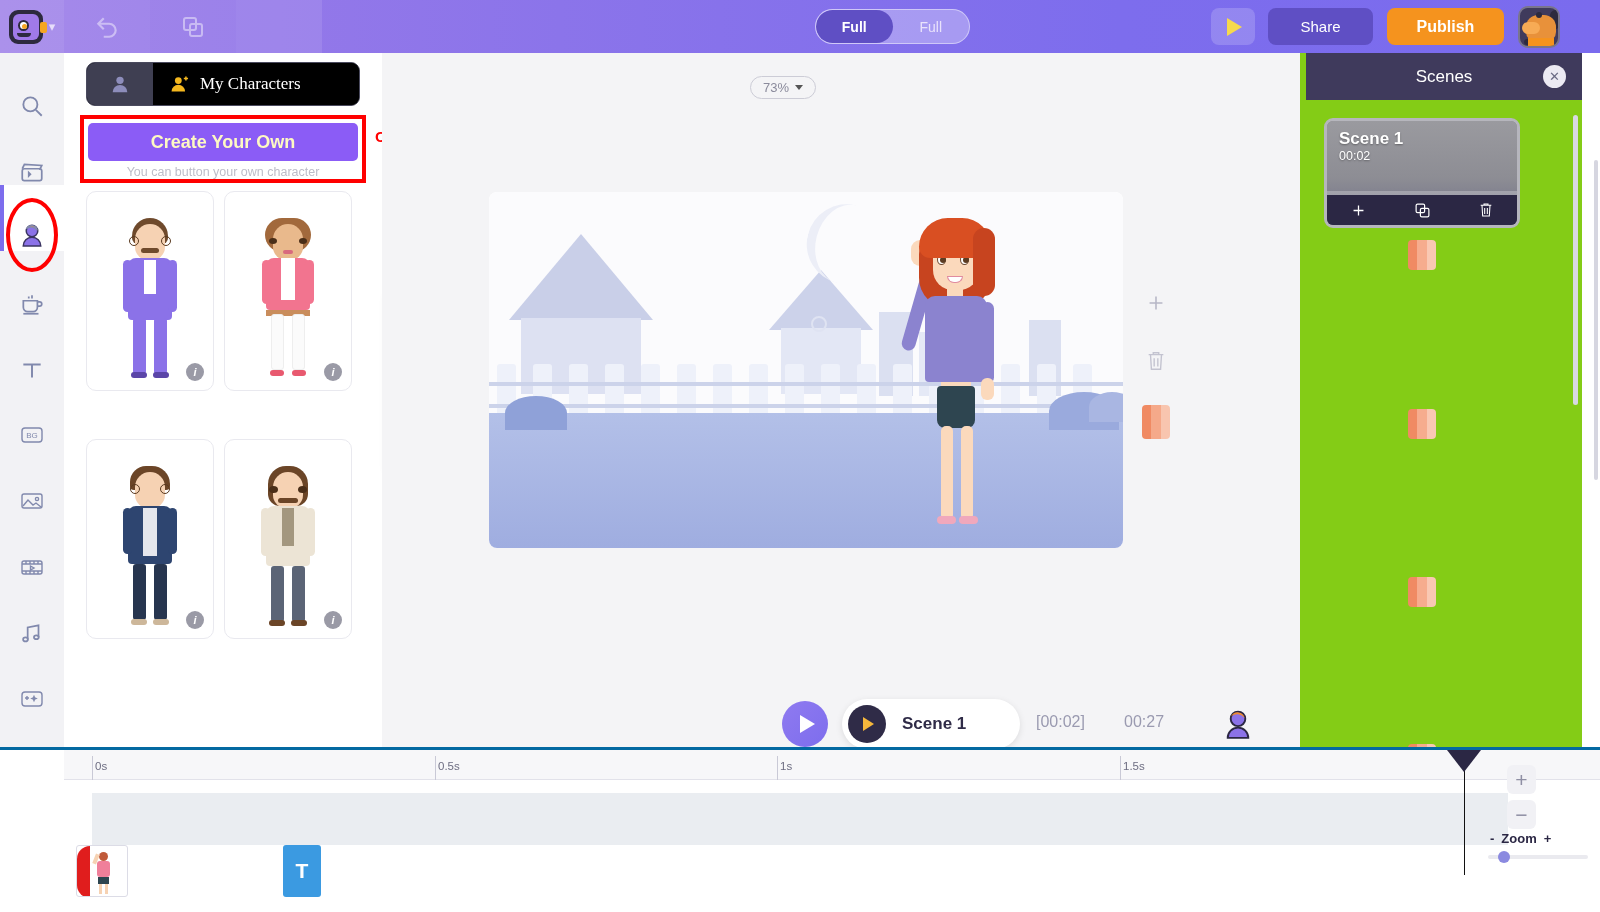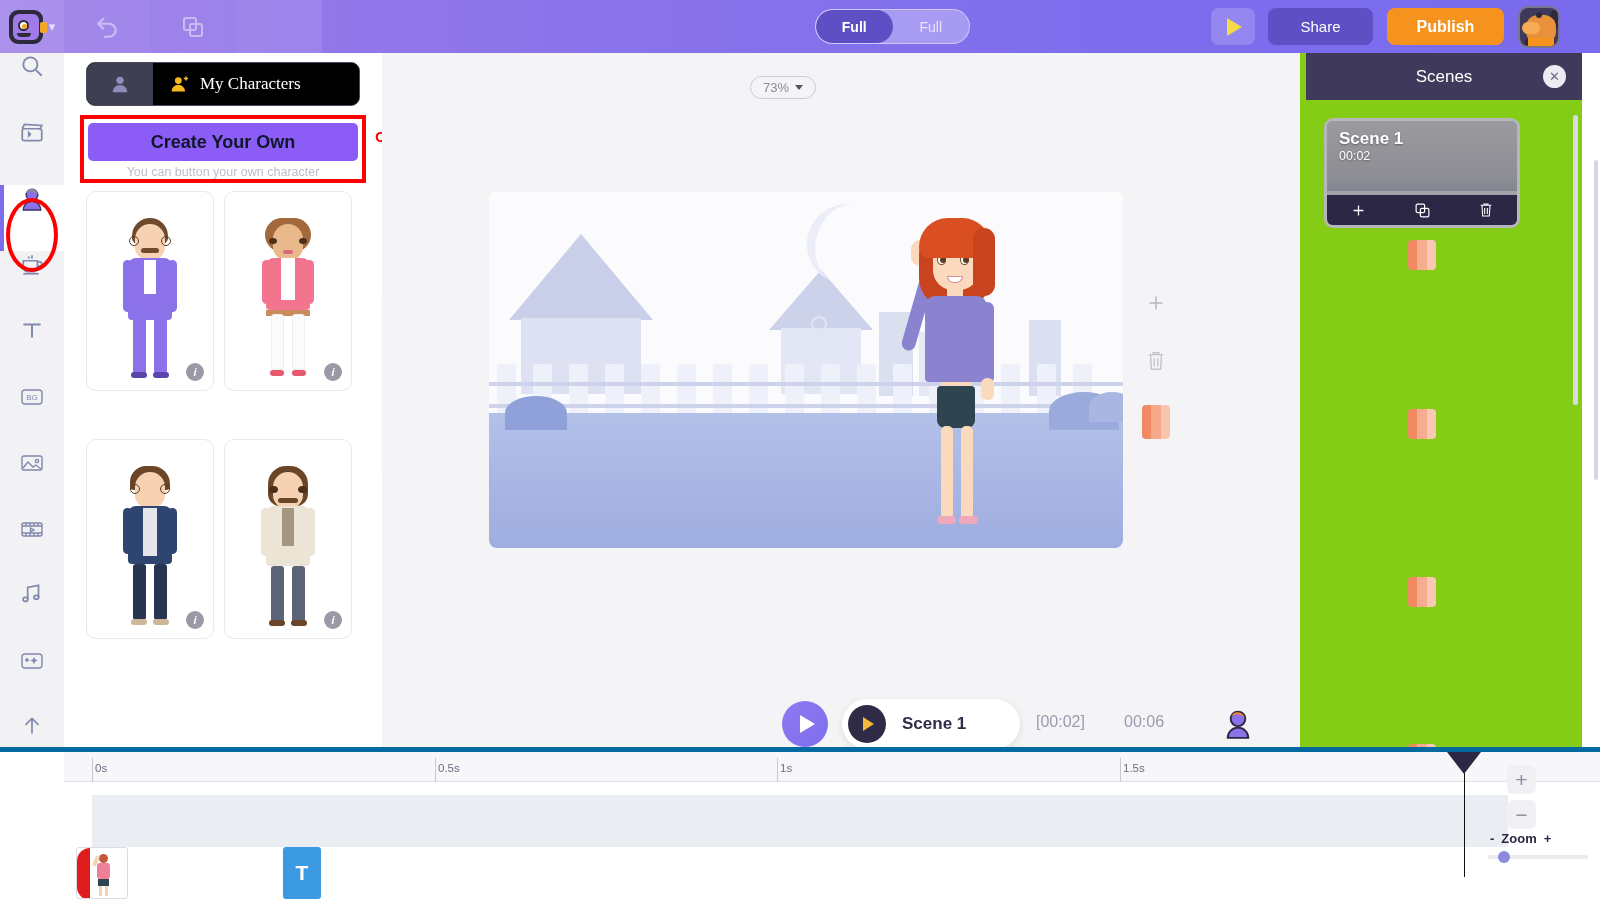--- a/index.html
+++ b/index.html
@@ -79,21 +79,21 @@
   .dog-nose{position:absolute;left:2px;top:17px;width:7px;height:6px;border-radius:50%;background:#2d2a3e;}
   .dog-eye{position:absolute;left:16px;top:4px;width:6px;height:6px;border-radius:50%;background:#2d2a3e;}
   .dog-ear{position:absolute;right:-2px;top:2px;width:11px;height:20px;border-radius:6px;background:#2d2a3e;transform:rotate(12deg);}
   .dog-collar{position:absolute;left:8px;bottom:0;width:26px;height:8px;background:#f5931e;}
 
   
   .rail {
     position:absolute; left:0; top:53px; width:64px; height:859px; background:#f2f2f5;
   }
   .rail-item {
-    width:64px; height:66px; display:flex; align-items:flex-start; justify-content:center;
+    width:64px; height:66px; display:flex; align-items:flex-end; justify-content:center;
     cursor:pointer; position:relative;
   }
   .rail-item.active { background:#ffffff; }
   .rail-item.active::before {
     content:""; position:absolute; left:0; top:0; width:4px; height:100%; background:#7d6ded;
   }
   .rail-item svg { stroke:#8189ad; }
   .rail-highlight {
     position:absolute; left:6px; top:198px; width:52px;height:74px;
     border:4px solid #ff0000; border-radius:50%; pointer-events:none;
@@ -117,21 +117,21 @@
   .tab-person { width:66px; display:flex;align-items:center;justify-content:center; background:#3f3f52; cursor:pointer;}
   .tab-mine { flex:1; display:flex;align-items:center;gap:9px; padding-left:16px; background:#000; cursor:pointer;}
   .tab-mine-label { color:#fff; font-size:17px;font-family:Liberation Serif, serif; }
 
   .create-box {
     position:absolute; left:16px; top:62px; width:286px; height:68px;
     border:4px solid #ff0000; background:#fff;
   }
   .create-btn {
     position:absolute; left:4px; top:4px; width:270px; height:38px; border-radius:5px;
-    background:#8b5cf6; color:#0f172a; font-size:18px; font-weight:bold;
+    background:#8b5cf6; color:#fef9c3; font-size:18px; font-weight:bold;
     display:flex;align-items:center;justify-content:center; cursor:pointer;
   }
   .create-hint {
     position:absolute; left:0; top:46px; width:278px; text-align:center;
     color:#bdbdc8; font-size:12.5px;
   }
   .callout {
     position:absolute; left:375px; top:128px; color:#ff0000; font-size:15.5px; font-weight:bold;
   }
 
@@ -257,21 +257,21 @@
   .scene1-name{position:absolute;left:12px;top:8px;color:#fff;font-size:17px;font-weight:bold;text-shadow:0 1px 2px rgba(0,0,0,.35);}
   .scene1-time{position:absolute;left:12px;top:28px;color:#fff;font-size:12.5px;text-shadow:0 1px 2px rgba(0,0,0,.35);}
   .scene-actions{position:absolute;left:0;bottom:0;width:100%;height:30px;background:#2b2744;
     display:flex;align-items:center;justify-content:space-around;}
   .sa-btn{cursor:pointer;display:flex;align-items:center;justify-content:center;}
   .transition{position:absolute;left:108px;width:28px;height:30px;border-radius:4px;overflow:hidden;display:flex;cursor:pointer;}
   .transition i{flex:1;display:block;}
   .scenes-scroll{position:absolute;right:4px;top:62px;width:5px;height:290px;border-radius:3px;background:#d9d9e2;}
 
   
-  .timeline{position:absolute;left:0;top:747px;width:1600px;height:165px;background:#fff;border-top:5px solid #0369a1;}
+  .timeline{position:absolute;left:0;top:747px;width:1600px;height:165px;background:#fff;border-top:3px solid #0369a1;}
   .tl-ruler{position:absolute;left:64px;top:0;width:1536px;height:30px;background:#f7f7f9;border-bottom:1px solid #e2e2ea;}
   .tl-tick{position:absolute;top:6px;width:1px;height:24px;background:#c9c9d6;}
   .tl-ticklabel{position:absolute;top:10px;font-size:11.5px;color:#6d6d82;padding-left:3px;}
   .tl-track{position:absolute;left:92px;top:43px;width:1416px;height:52px;background:#eaedf1;}
   .tl-clip-char{position:absolute;left:76px;top:95px;width:52px;height:52px;background:#fff;border:1px solid #dcdce6;
     border-radius:3px;overflow:hidden;cursor:pointer;}
   .tl-clip-red{position:absolute;left:0;top:0;width:13px;height:52px;background:#e01d1d;border-radius:26px 0 0 26px;}
   .tl-clip-text{position:absolute;left:283px;top:95px;width:38px;height:52px;background:#3b9ae1;border-radius:3px;
     display:flex;align-items:center;justify-content:center;cursor:pointer;}
   .tl-clip-text span{color:#fff;font-size:21px;font-weight:bold;}
@@ -643,21 +643,21 @@
       <div class="pb-play">
         <div class="pb-tri"></div>
       </div>
       <div class="scene-chip">
         <div class="chip-dot">
           <div class="chip-tri"></div>
         </div>
         <div class="chip-label">Scene 1</div>
       </div>
       <div class="time-cur">[00:02]</div>
-      <div class="time-tot">00:06</div>
+      <div class="time-tot">00:27</div>
 
       <div class="pb-avatar">
         <svg width="38" height="38" viewBox="0 0 24 24">
           <circle cx="12" cy="7.5" r="4.6" fill="#8b72e8" stroke="#2b2744" stroke-width="1.2"></circle>
           <path d="M7.7 5.8a4.6 4.6 0 0 1 8.5 1.1A6 6 0 0 0 7.7 5.8z" fill="#ef8b30"></path>
           <path d="M5.5 19.5a6.5 6.5 0 0 1 13 0z" fill="#8b72e8" stroke="#2b2744" stroke-width="1.2"></path>
         </svg>
       </div>
       <div class="pb-film">
         <svg width="30" height="30" viewBox="0 0 28 28" fill="none" stroke="#b9bdd4" stroke-width="1.3">

